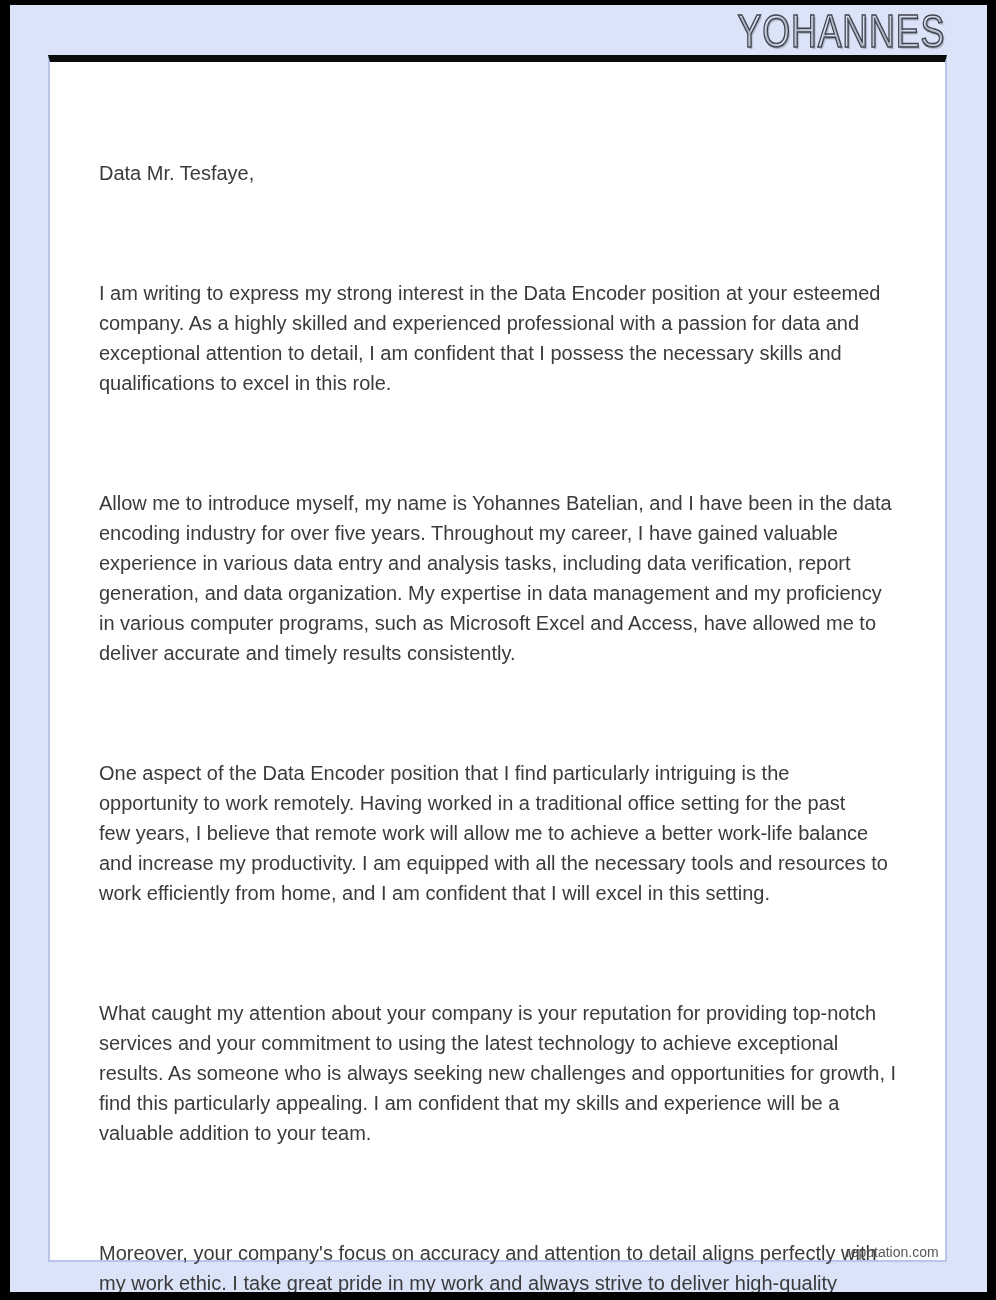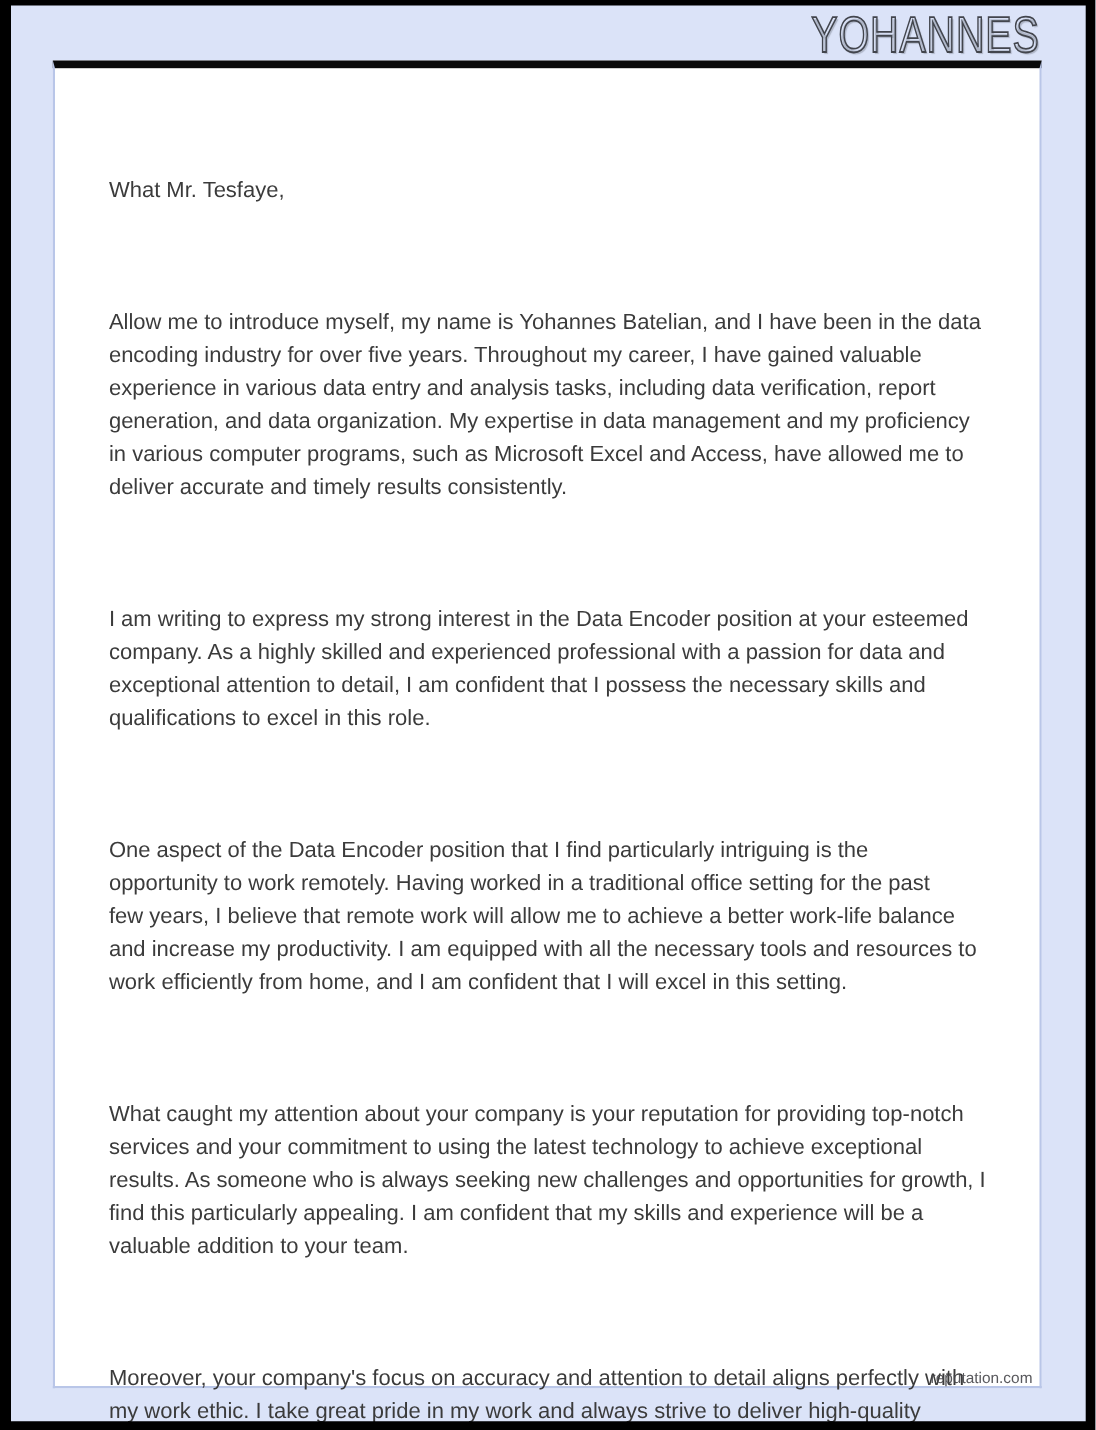--- a/index.html
+++ b/index.html
@@ -55,31 +55,31 @@
   }
 </style>
 </head>
 <body>
 
 <div class="brand">YOHANNES</div>
 
 <div class="doc-box"></div>
 
 <div class="letter">
-  <div class="para">What Mr. Tesfaye,</div>
+  <div class="para">Data Mr. Tesfaye,</div>
+  <div class="para">I am writing to express my strong interest in the Data Encoder position at your esteemed
+company. As a highly skilled and experienced professional with a passion for data and
+exceptional attention to detail, I am confident that I possess the necessary skills and
+qualifications to excel in this role.</div>
   <div class="para">Allow me to introduce myself, my name is Yohannes Batelian, and I have been in the data
 encoding industry for over five years. Throughout my career, I have gained valuable
 experience in various data entry and analysis tasks, including data verification, report
 generation, and data organization. My expertise in data management and my proficiency
 in various computer programs, such as Microsoft Excel and Access, have allowed me to
 deliver accurate and timely results consistently.</div>
-  <div class="para">I am writing to express my strong interest in the Data Encoder position at your esteemed
-company. As a highly skilled and experienced professional with a passion for data and
-exceptional attention to detail, I am confident that I possess the necessary skills and
-qualifications to excel in this role.</div>
   <div class="para">One aspect of the Data Encoder position that I find particularly intriguing is the
 opportunity to work remotely. Having worked in a traditional office setting for the past
 few years, I believe that remote work will allow me to achieve a better work-life balance
 and increase my productivity. I am equipped with all the necessary tools and resources to
 work efficiently from home, and I am confident that I will excel in this setting.</div>
   <div class="para">What caught my attention about your company is your reputation for providing top-notch
 services and your commitment to using the latest technology to achieve exceptional
 results. As someone who is always seeking new challenges and opportunities for growth, I
 find this particularly appealing. I am confident that my skills and experience will be a
 valuable addition to your team.</div>

